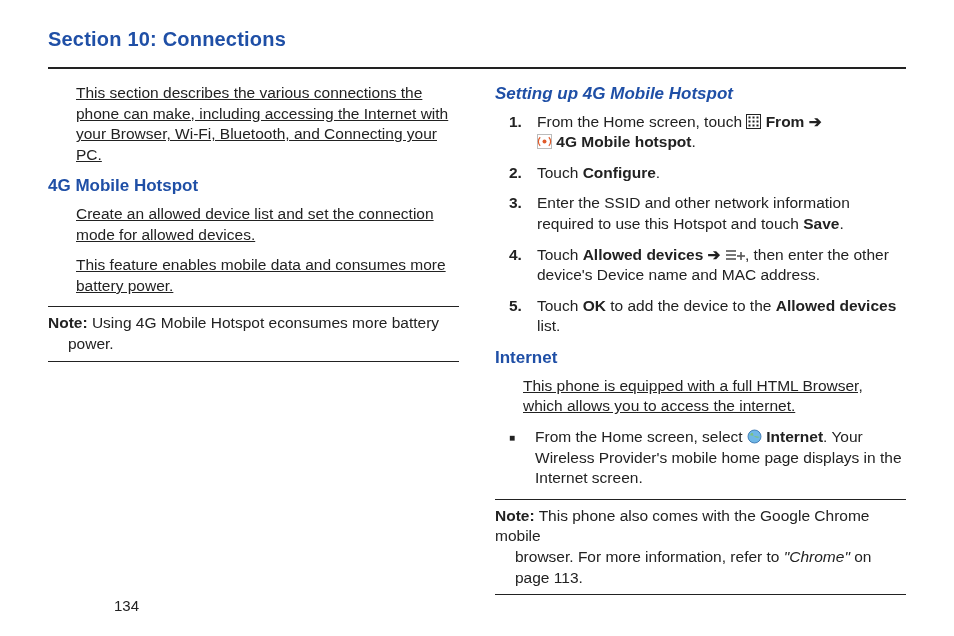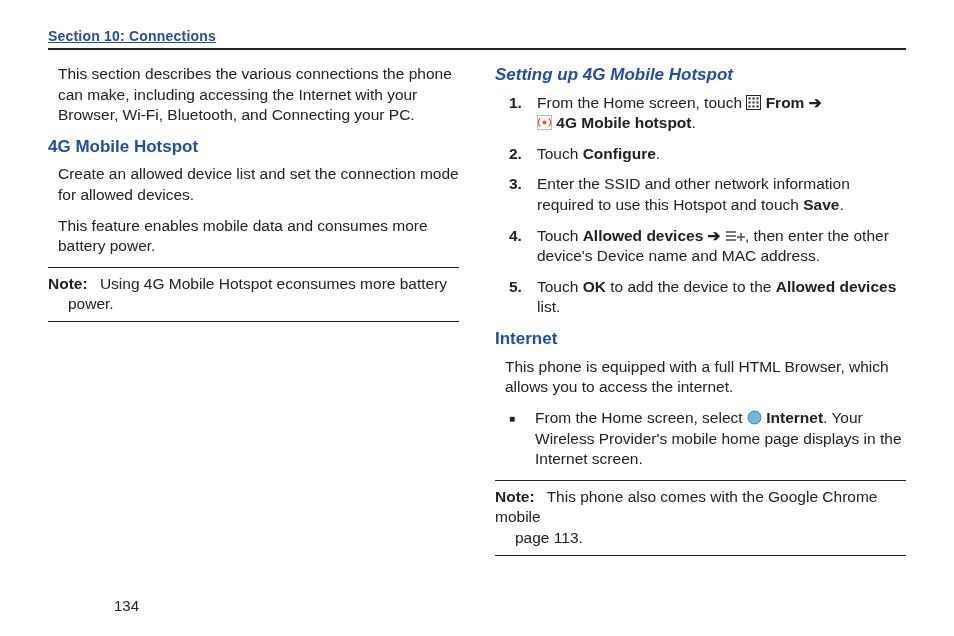--- a/index.html
+++ b/index.html
@@ -1,28 +1,28 @@
 <!DOCTYPE html>
 <html><head>
 <meta charset="utf-8">
 <style>
   * { box-sizing: border-box; margin: 0; padding: 0; }
   html, body { width: 954px; height: 636px; background: #fff; font-family: Arial, Helvetica, sans-serif; }
   .page { width: 954px; height: 636px; padding: 28px 48px 24px 48px; position: relative; }
-  .sec-title { font-size: 14px; font-weight: 900; color: #1f4fa6; font-stretch: condensed; letter-spacing: 0.2px; margin-bottom: 4px; text-decoration: underline; }
+  .sec-title { font-size: 20px; font-weight: 900; color: #1f4fa6; font-stretch: condensed; letter-spacing: 0.2px; margin-bottom: 16px; }
   .rule-thick { border: 0; border-top: 2.5px solid #222; margin-bottom: 14px; }
   .cols { display: flex; gap: 36px; }
   .col { flex: 1 1 0; font-size: 15.5px; line-height: 1.33; color: #222; font-family: Arial, Helvetica, sans-serif; }
-  .para { margin-left: 10px; margin-bottom: 10px; }
+  .para { margin-left: 28px; margin-bottom: 10px; text-decoration: underline; }
   .h2 { font-size: 17px; font-weight: 900; color: #1f4fa6; font-stretch: condensed; margin: 8px 0 6px 0; }
   .h3 { font-size: 17px; font-weight: 700; font-style: italic; color: #1f4fa6; margin: 0 0 6px 0; }
   .rule-thin { border: 0; border-top: 1px solid #222; margin: 6px 0; }
   .note { margin: 6px 0 6px 0; }
   .note b { font-weight: 700; }
-  .note-body { display: inline; margin-left: 8px; }
+  .note-body { display: inline; }
   .note-indent { display: block; margin-left: 20px; }
   ol.steps { list-style: none; margin-left: 14px; }
   ol.steps > li { display: flex; gap: 10px; margin-bottom: 10px; }
   ol.steps .num { font-weight: 700; min-width: 18px; }
   ol.steps .body { flex: 1; }
   .bullet-list { list-style: none; margin-left: 14px; }
   .bullet-list > li { display: flex; gap: 14px; margin-bottom: 10px; }
   .bullet-list .sq { font-size: 10px; line-height: 22px; min-width: 12px; }
   .bullet-list .body { flex: 1; }
   b { font-weight: 700; }
@@ -134,20 +134,23 @@
                   <path d="M2 6 Q5 4 7 7 Q9 10 13 8" fill="#7cc47a" stroke="none"></path>
                   <ellipse cx="5" cy="5" rx="1.3" ry="1" fill="#7cc47a"></ellipse>
                 </svg></span><b> Internet</b><span>. Your Wireless Provider's mobile home page displays in the Internet screen.</span>
           </span>
         </li>
       </ul>
 
       <hr class="rule-thin">
       <div class="note">
         <b>Note:</b><span class="note-body"> This phone also comes with the Google Chrome mobile</span>
+        <span class="note-indent">
+          <span>browser. For more information, refer to </span><span class="ital">"Chrome" </span><span>on</span>
+        </span>
         <span class="note-indent">page 113.</span>
       </div>
       <hr class="rule-thin">
     </div>
 
   </div>
 
   <div class="pagenum">134</div>
 </div>
 

